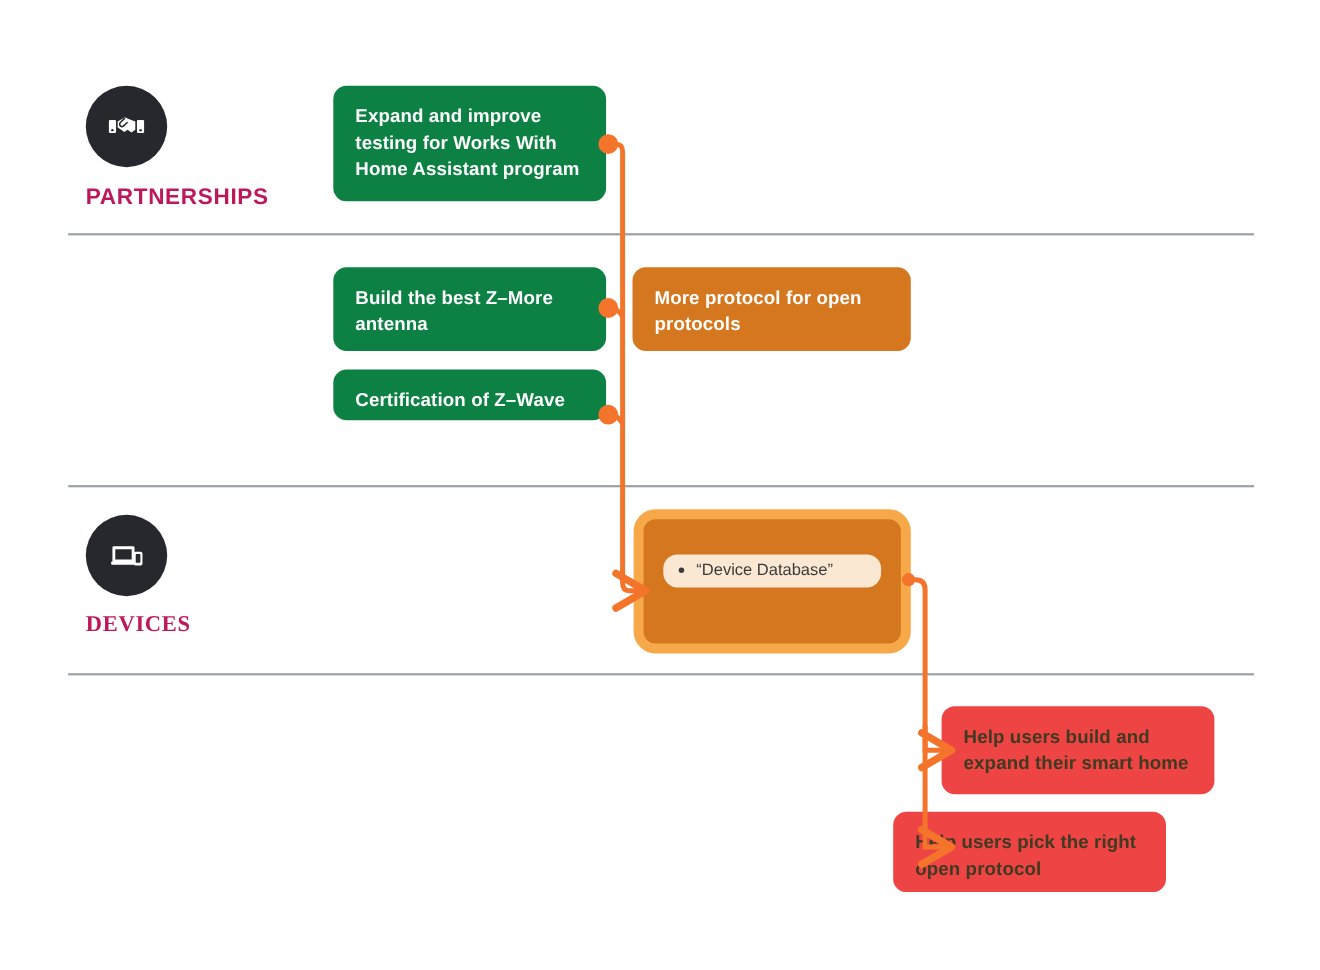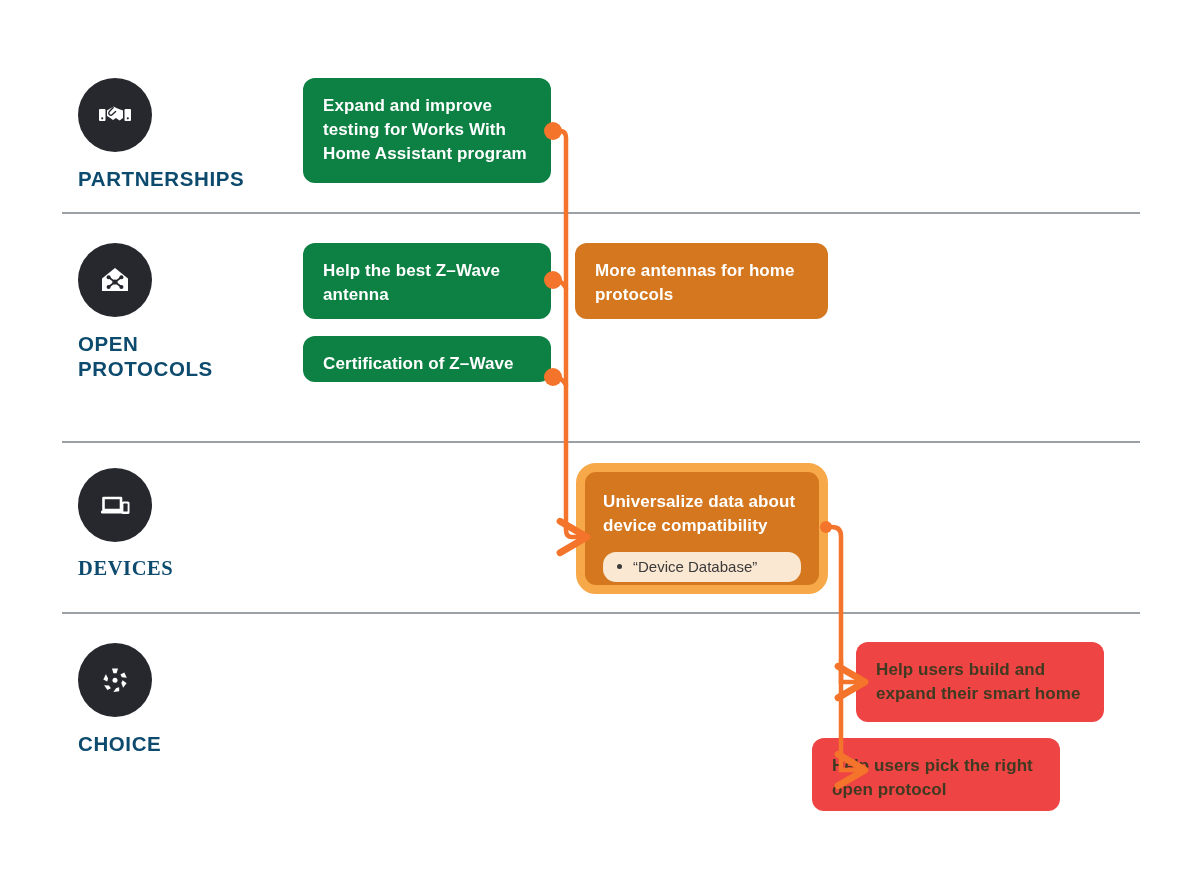--- a/index.html
+++ b/index.html
@@ -54,21 +54,21 @@
     display: flex;
     align-items: center;
     justify-content: center;
   }
   .cat-icon svg { display: block; }
   .cat-label {
     margin-top: 14px;
     font-size: 20.5px;
     font-weight: bold;
     letter-spacing: 0.6px;
-    color: #0c4a6e;
+    color: #be185d;
     line-height: 1.22;
     text-transform: uppercase;
     white-space: pre-line;
   }
 
   
   .card {
     position: absolute;
     box-sizing: border-box;
     border-radius: 12px;
@@ -174,88 +174,55 @@
         <circle cx="7.2" cy="23.3" r="1.1" fill="#26282d"></circle>
         <rect x="29.5" y="14" width="6.5" height="12" rx="1" fill="#ffffff"></rect>
         <circle cx="32.8" cy="23.3" r="1.1" fill="#26282d"></circle>
         <path d="M12 15.5 L18.5 11.5 L22.5 13.5 L28 15.5 L28 23 L24.5 25.5 L21 23 L18 25 L14.5 22.5 L12 21 Z" fill="#ffffff"></path>
         <path d="M18.2 12.6 L14.4 16.4 A2.1 2.1 0 0 0 17.4 19.4 L20.6 16.4" fill="none" stroke="#26282d" stroke-width="1.4" stroke-linecap="round"></path>
       </svg>
     </div>
     <div class="cat-label">PARTNERSHIPS</div>
   </div>
 
-  <div class="category" style="top:243px;">
-    <div class="cat-icon">
-      <svg width="40" height="40" viewBox="0 0 40 40" aria-hidden="true">
-        <path d="M20 8 L33 18.5 L33 31 L7 31 L7 18.5 Z" fill="#ffffff"></path>
-        <circle cx="20" cy="22" r="2.6" fill="#26282d"></circle>
-        <circle cx="13.6" cy="17.2" r="2.05" fill="#26282d"></circle>
-        <circle cx="26.4" cy="17.2" r="2.05" fill="#26282d"></circle>
-        <circle cx="13.6" cy="27" r="2.05" fill="#26282d"></circle>
-        <circle cx="26.4" cy="27" r="2.05" fill="#26282d"></circle>
-        <path d="M20 22 L13.6 17.2 M20 22 L26.4 17.2 M20 22 L13.6 27 M20 22 L26.4 27" stroke="#26282d" stroke-width="1.7" stroke-linecap="round"></path>
-      </svg>
-    </div>
-    <div class="cat-label">OPEN
-PROTOCOLS</div>
-  </div>
 
   <div class="category" style="top:468px;font-family:Liberation Serif, serif;">
     <div class="cat-icon">
       <svg width="40" height="40" viewBox="0 0 40 40" aria-hidden="true">
         <path d="M8.5 13 L26 13 L26 25 L8.5 25 Z" fill="none" stroke="#ffffff" stroke-width="2.6" stroke-linejoin="round"></path>
         <rect x="6" y="25.5" width="22.5" height="3" rx="1.2" fill="#ffffff"></rect>
         <rect x="26.5" y="16.5" width="8" height="12.5" rx="1.6" fill="#ffffff"></rect>
         <rect x="28.4" y="18.6" width="4.2" height="8" rx="0.7" fill="#26282d"></rect>
       </svg>
     </div>
     <div class="cat-label">DEVICES</div>
   </div>
 
-  <div class="category" style="top:643px;">
-    <div class="cat-icon">
-      <svg width="40" height="40" viewBox="0 0 40 40" aria-hidden="true">
-        <g fill="#ffffff">
-          <path d="M17 8.5 L23 8.5 L21.6 13.2 L18.4 13.2 Z"></path>
-          <path d="M29.3 12.4 L31.8 17.8 L26.9 17.2 L25.4 14.4 Z"></path>
-          <path d="M31.6 23.2 L28.1 27.7 L26.3 23.1 L27.6 20.3 Z"></path>
-          <path d="M24.2 31.2 L18.4 32.1 L21.2 28.1 L24.2 27.3 Z"></path>
-          <path d="M12.4 30 L9.1 25.3 L14 25.6 L15.9 28.2 Z"></path>
-          <path d="M8.3 19.5 L10.9 14.2 L13.1 18.6 L12.2 21.5 Z"></path>
-          <circle cx="20" cy="20.3" r="2.5"></circle>
-        </g>
-      </svg>
-    </div>
-    <div class="cat-label">CHOICE</div>
-  </div>
 
   <div class="card green" style="left:303px; top:78px; width:248px; height:105px;">
     <div class="card-text">Expand and improve
 testing for Works With
 Home Assistant program</div>
   </div>
 
   <div class="card green" style="left:303px; top:243px; width:248px; height:76px;">
-    <div class="card-text">Help the best Z–Wave
+    <div class="card-text">Build the best Z–More
 antenna</div>
   </div>
 
   <div class="card orange" style="left:575px; top:243px; width:253px; height:76px;">
-    <div class="card-text">More antennas for home
+    <div class="card-text">More protocol for open
 protocols</div>
   </div>
 
   <div class="card green" style="left:303px; top:336px; width:248px; height:46px;">
     <div class="card-text">Certification of Z–Wave</div>
   </div>
 
   <div class="card highlight" style="left:576px; top:463px; width:252px; height:131px;">
-    <div class="card-text">Universalize data about
-device compatibility</div>
     <ul class="pill-list">
       <li class="pill">
         <span class="bullet"></span>
         <span>“Device Database”</span>
       </li>
     </ul>
   </div>
 
   <div class="card yellow" style="left:856px; top:642px; width:248px; height:80px;">
     <div class="card-text">Help users build and

